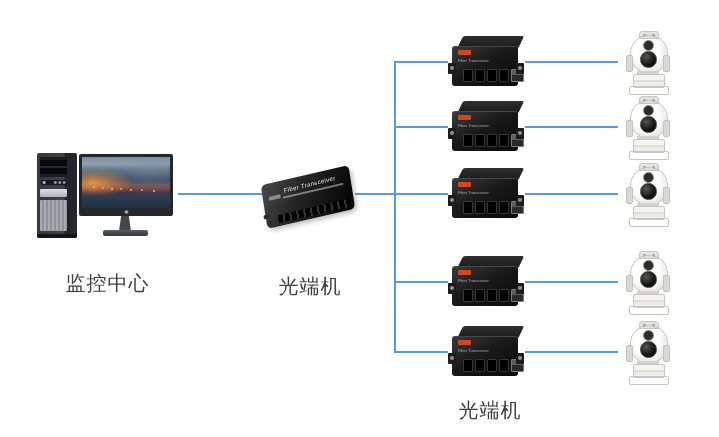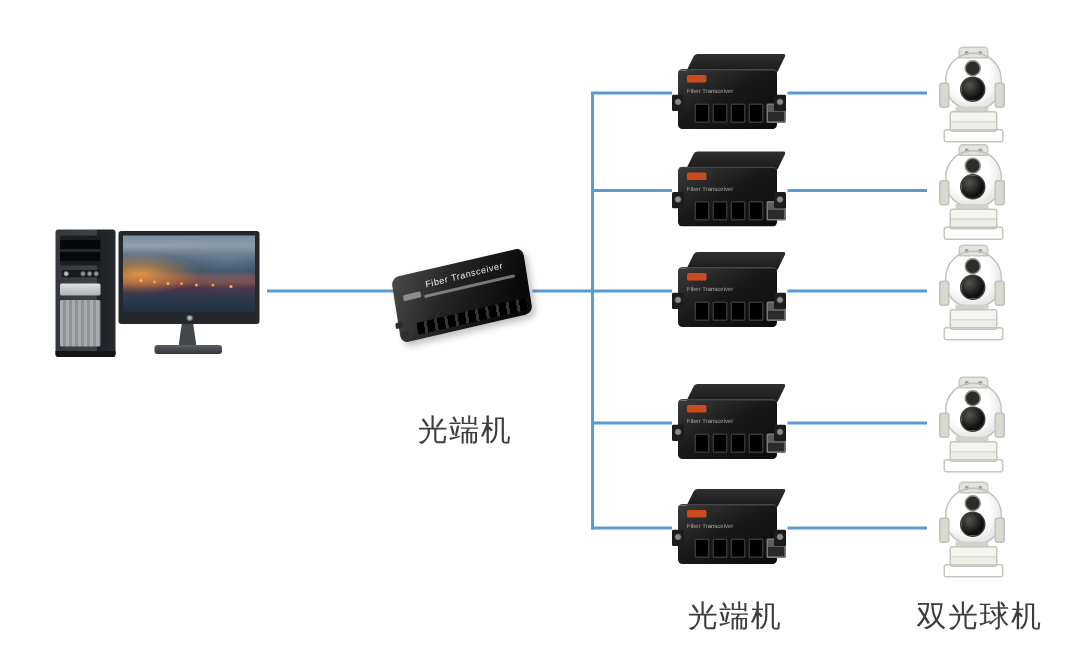--- a/index.html
+++ b/index.html
@@ -128,20 +128,21 @@
     <div class="foot"></div>
   </div>
   <div class="mon">
     <div class="screen">
       <div class="lights"></div>
     </div>
     <div class="mon-logo"></div>
   </div>
   <div class="stand-neck"></div>
   <div class="stand-base"></div>
+  <div class="lbl" style="left:45px;top:270px;width:125px;">监控中心</div>
 
   <div class="ct">
     <div class="ct-body">
       <div class="ct-logo"></div>
       <div class="ct-text">Fiber Transceiver</div>
       <div class="ct-sub"></div>
       <div class="ct-ports"></div>
       <div class="ct-pin"></div>
       <div class="ct-pin p2"></div>
     </div>
@@ -284,14 +285,13 @@
     <div class="cam-arm r"></div>
     <div class="cam-lens-top"></div>
     <div class="cam-lens-main"></div>
     <div class="cam-neck"></div>
     <div class="cam-base"></div>
     <div class="cam-foot"></div>
   </div>
 </div>
 
   <div class="lbl" style="left:440px;top:397px;width:100px;">光端机</div>
-  <div class="lbl" style="left:605px;top:397px;width:96px;">双光球机</div>
 </div>
 
 </body></html>

